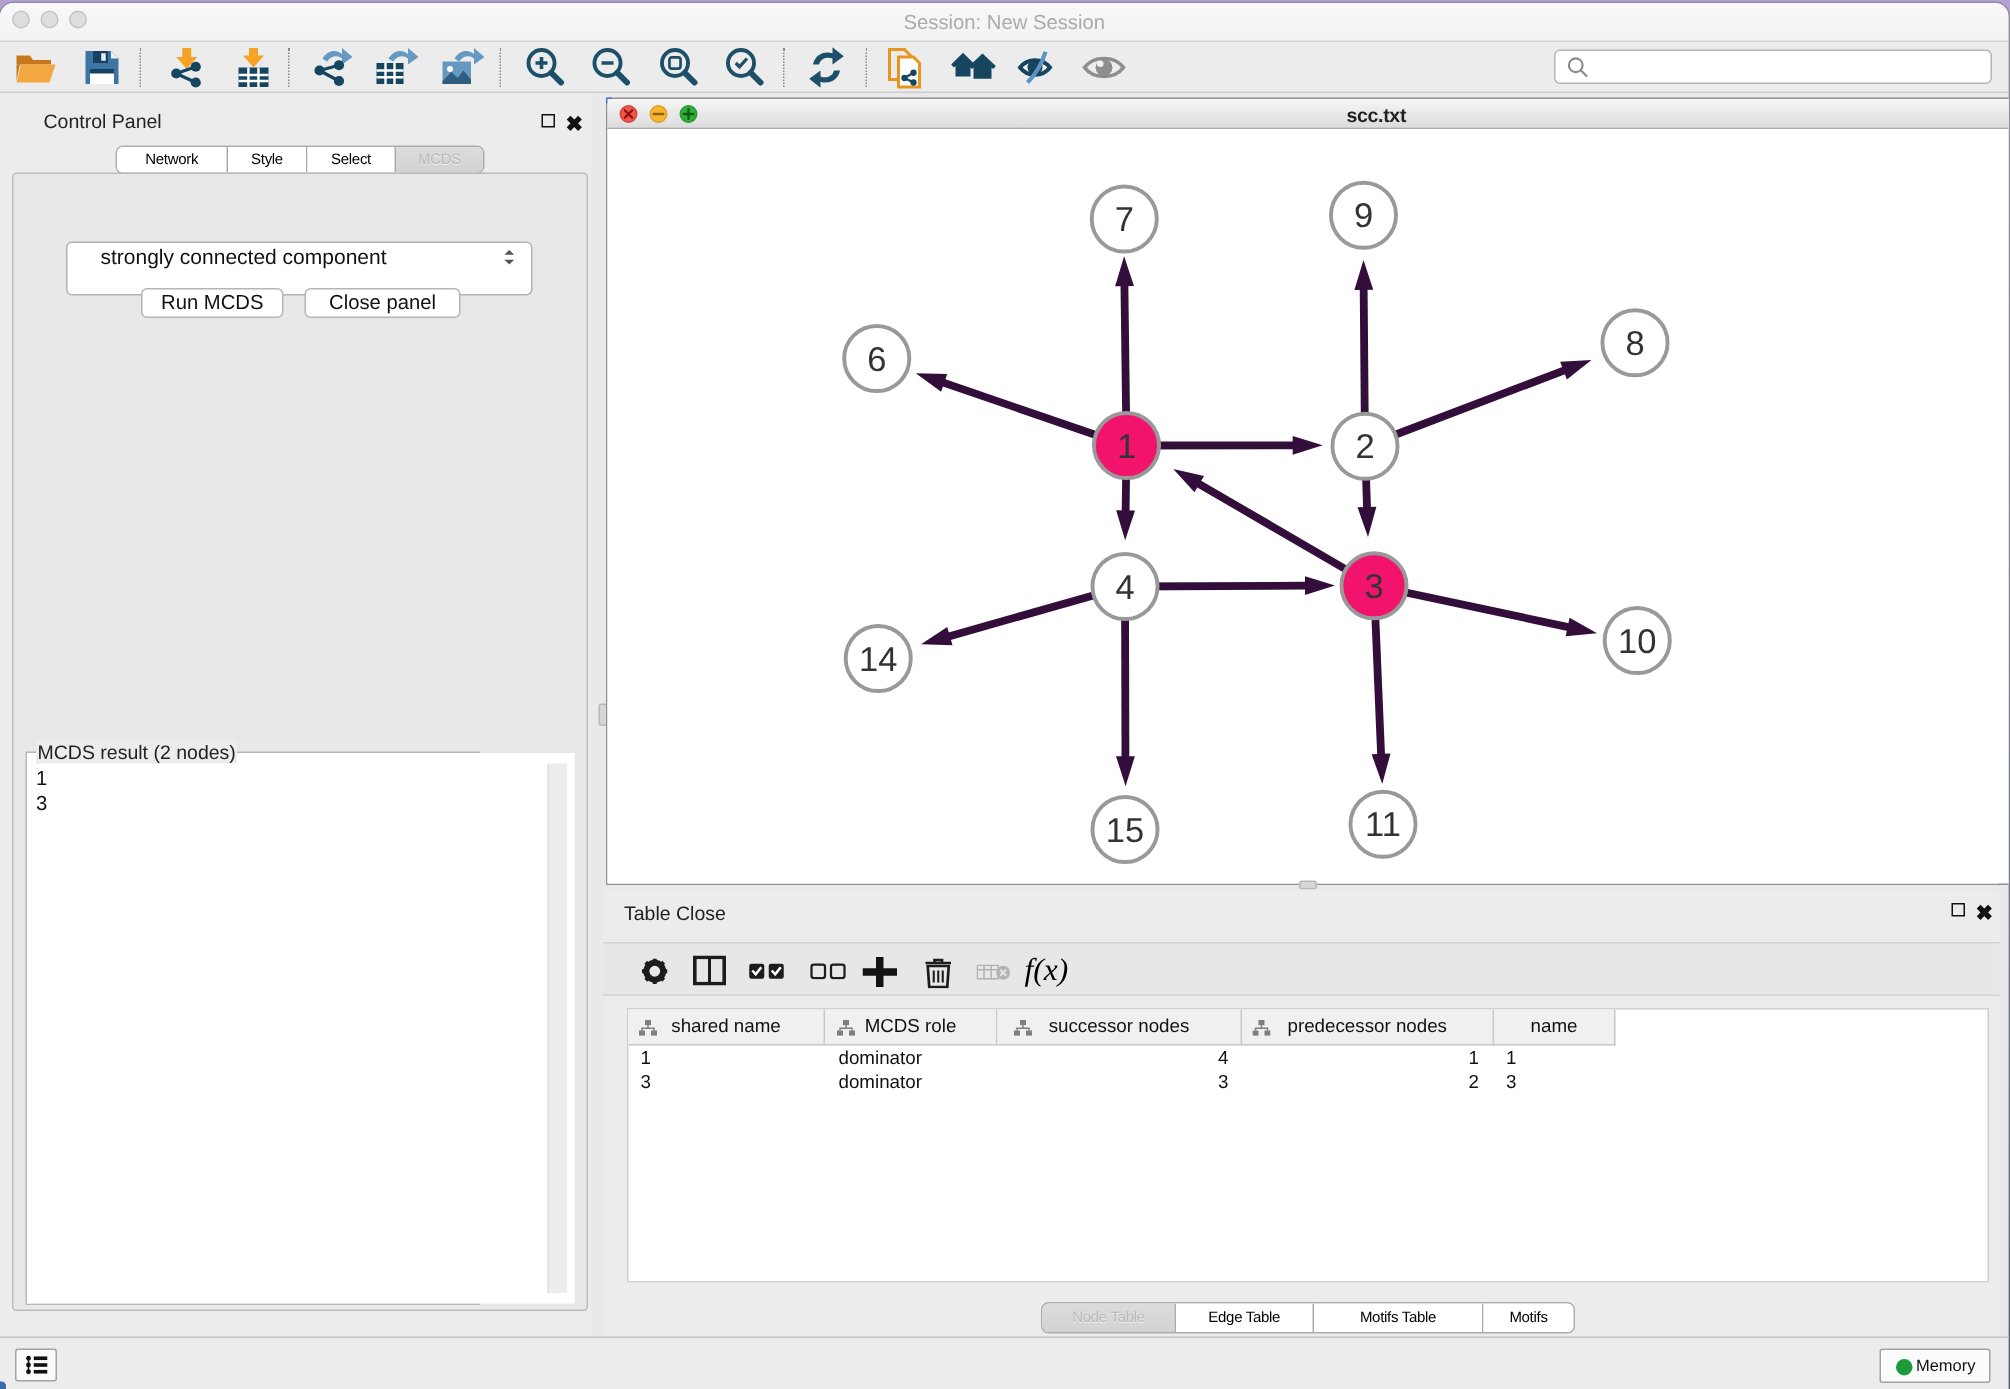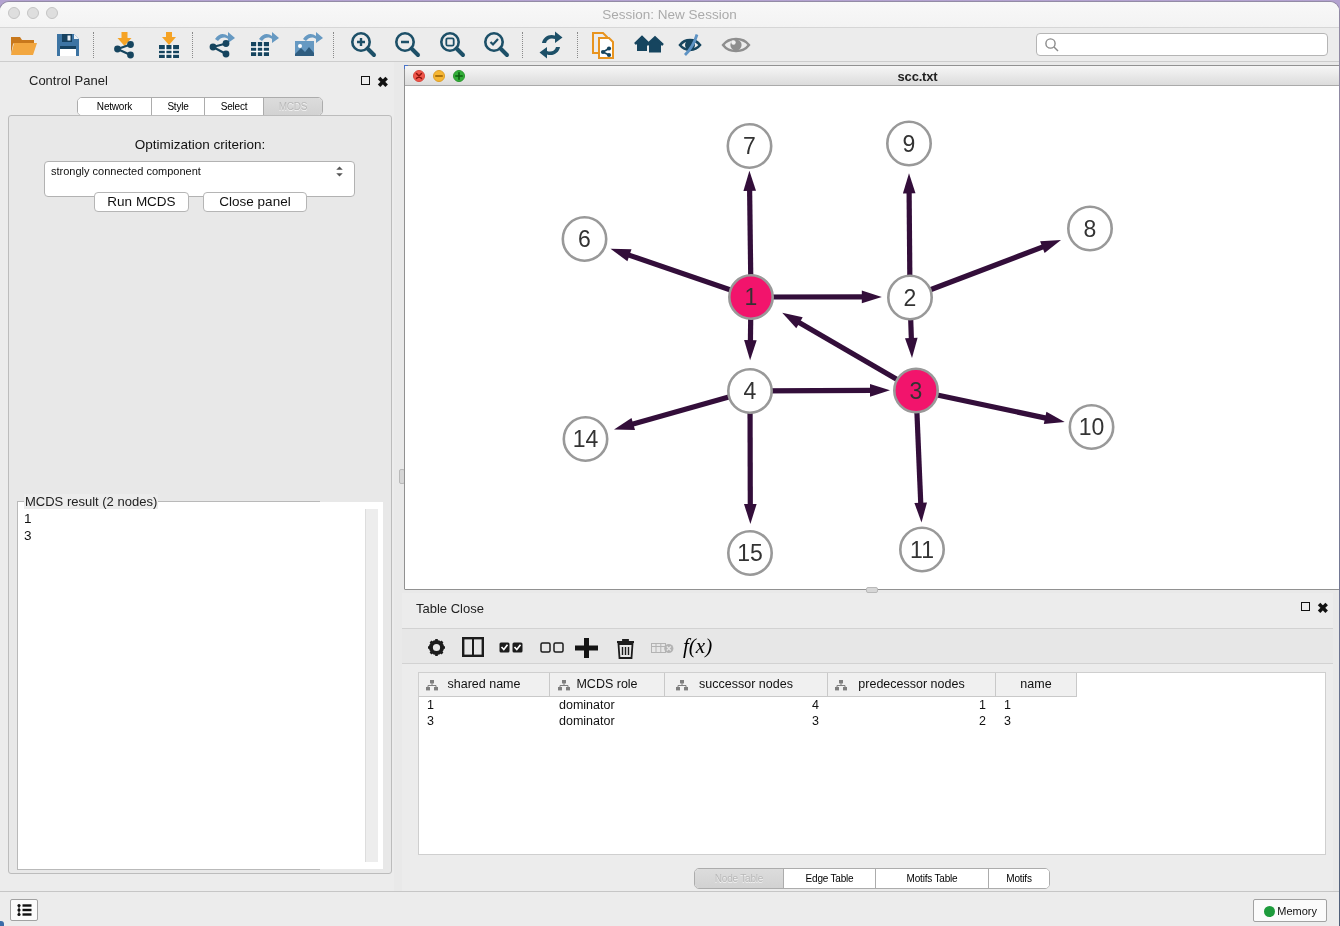--- a/index.html
+++ b/index.html
@@ -37,21 +37,21 @@
 .tab:last-child { border-right:none; }
 .tab.sel { background:linear-gradient(#dcdcdc,#d2d2d2); color:#b9b9b9;
   text-shadow:0 1px 0 #f3f3f3; }
 #cptabs { left:77px; top:35px; }
 #cpane { position:absolute; left:8px; top:53px; width:384px; height:759px;
   background:#e8e8e8; border:1px solid #bcbcbc; border-radius:3px; }
 #optlab { position:absolute; left:0; top:21px; width:100%; text-align:center;
   font-size:13.5px; color:#111; }
 #combo { position:absolute; left:35px; top:45px; width:311px; height:36px;
   background:#fff; border:1px solid #b2b2b2; border-radius:4px;
-  font-size:11px; color:#111; line-height:18px; padding-left:6px; }
+  font-size:14px; color:#111; line-height:18px; padding-left:22px; }
 .btn { position:absolute; top:76px; height:20px; background:#fff;
   border:1px solid #b5b5b5; border-radius:4px; font-size:13.5px; color:#111;
   text-align:center; line-height:18px; }
 #fset { position:absolute; left:8px; top:385px; width:303px; height:369px;
   border:1px solid #b9b9b9; }
 #fleg { position:absolute; left:6px; top:-8px; background:#ececec; z-index:3;
   font-size:13px; color:#222; padding:0 1px; }
 #ftext { position:absolute; left:0; top:0; width:365px; height:367px;
   background:#fff; font-size:13.5px; color:#111; }
 #fscroll { position:absolute; right:5px; top:7px; width:13px; height:353px;
@@ -214,21 +214,20 @@
     <div id="cphead">Control Panel</div>
     <div class="wmax" style="left:361px; top:14px;"></div>
     <div class="wclose" style="left:377px; top:13px;">✖</div>
     <div class="tabs" id="cptabs">
       <div class="tab" style="width:74px;">Network</div>
       <div class="tab" style="width:53px;">Style</div>
       <div class="tab" style="width:59px;">Select</div>
       <div class="tab sel" style="width:58px;">MCDS</div>
     </div>
     <div id="cpane">
-      <div id="optlab">Optimization criterion:</div>
       <div id="combo">strongly connected component
         <svg width="9" height="13" style="position:absolute;right:10px;top:3px;" viewBox="0 0 11 14">
           <path d="M1.5 5 5.5 1 9.5 5z" fill="#555"></path>
             <path d="M1.5 9 5.5 13 9.5 9z" fill="#555"></path>
         </svg>
       </div>
       <div class="btn" style="left:85px; width:95px;">Run MCDS</div>
       <div class="btn" style="left:194px; width:104px;">Close panel</div>
       <div id="fset">
         <div id="fleg">MCDS result (2 nodes)</div>

